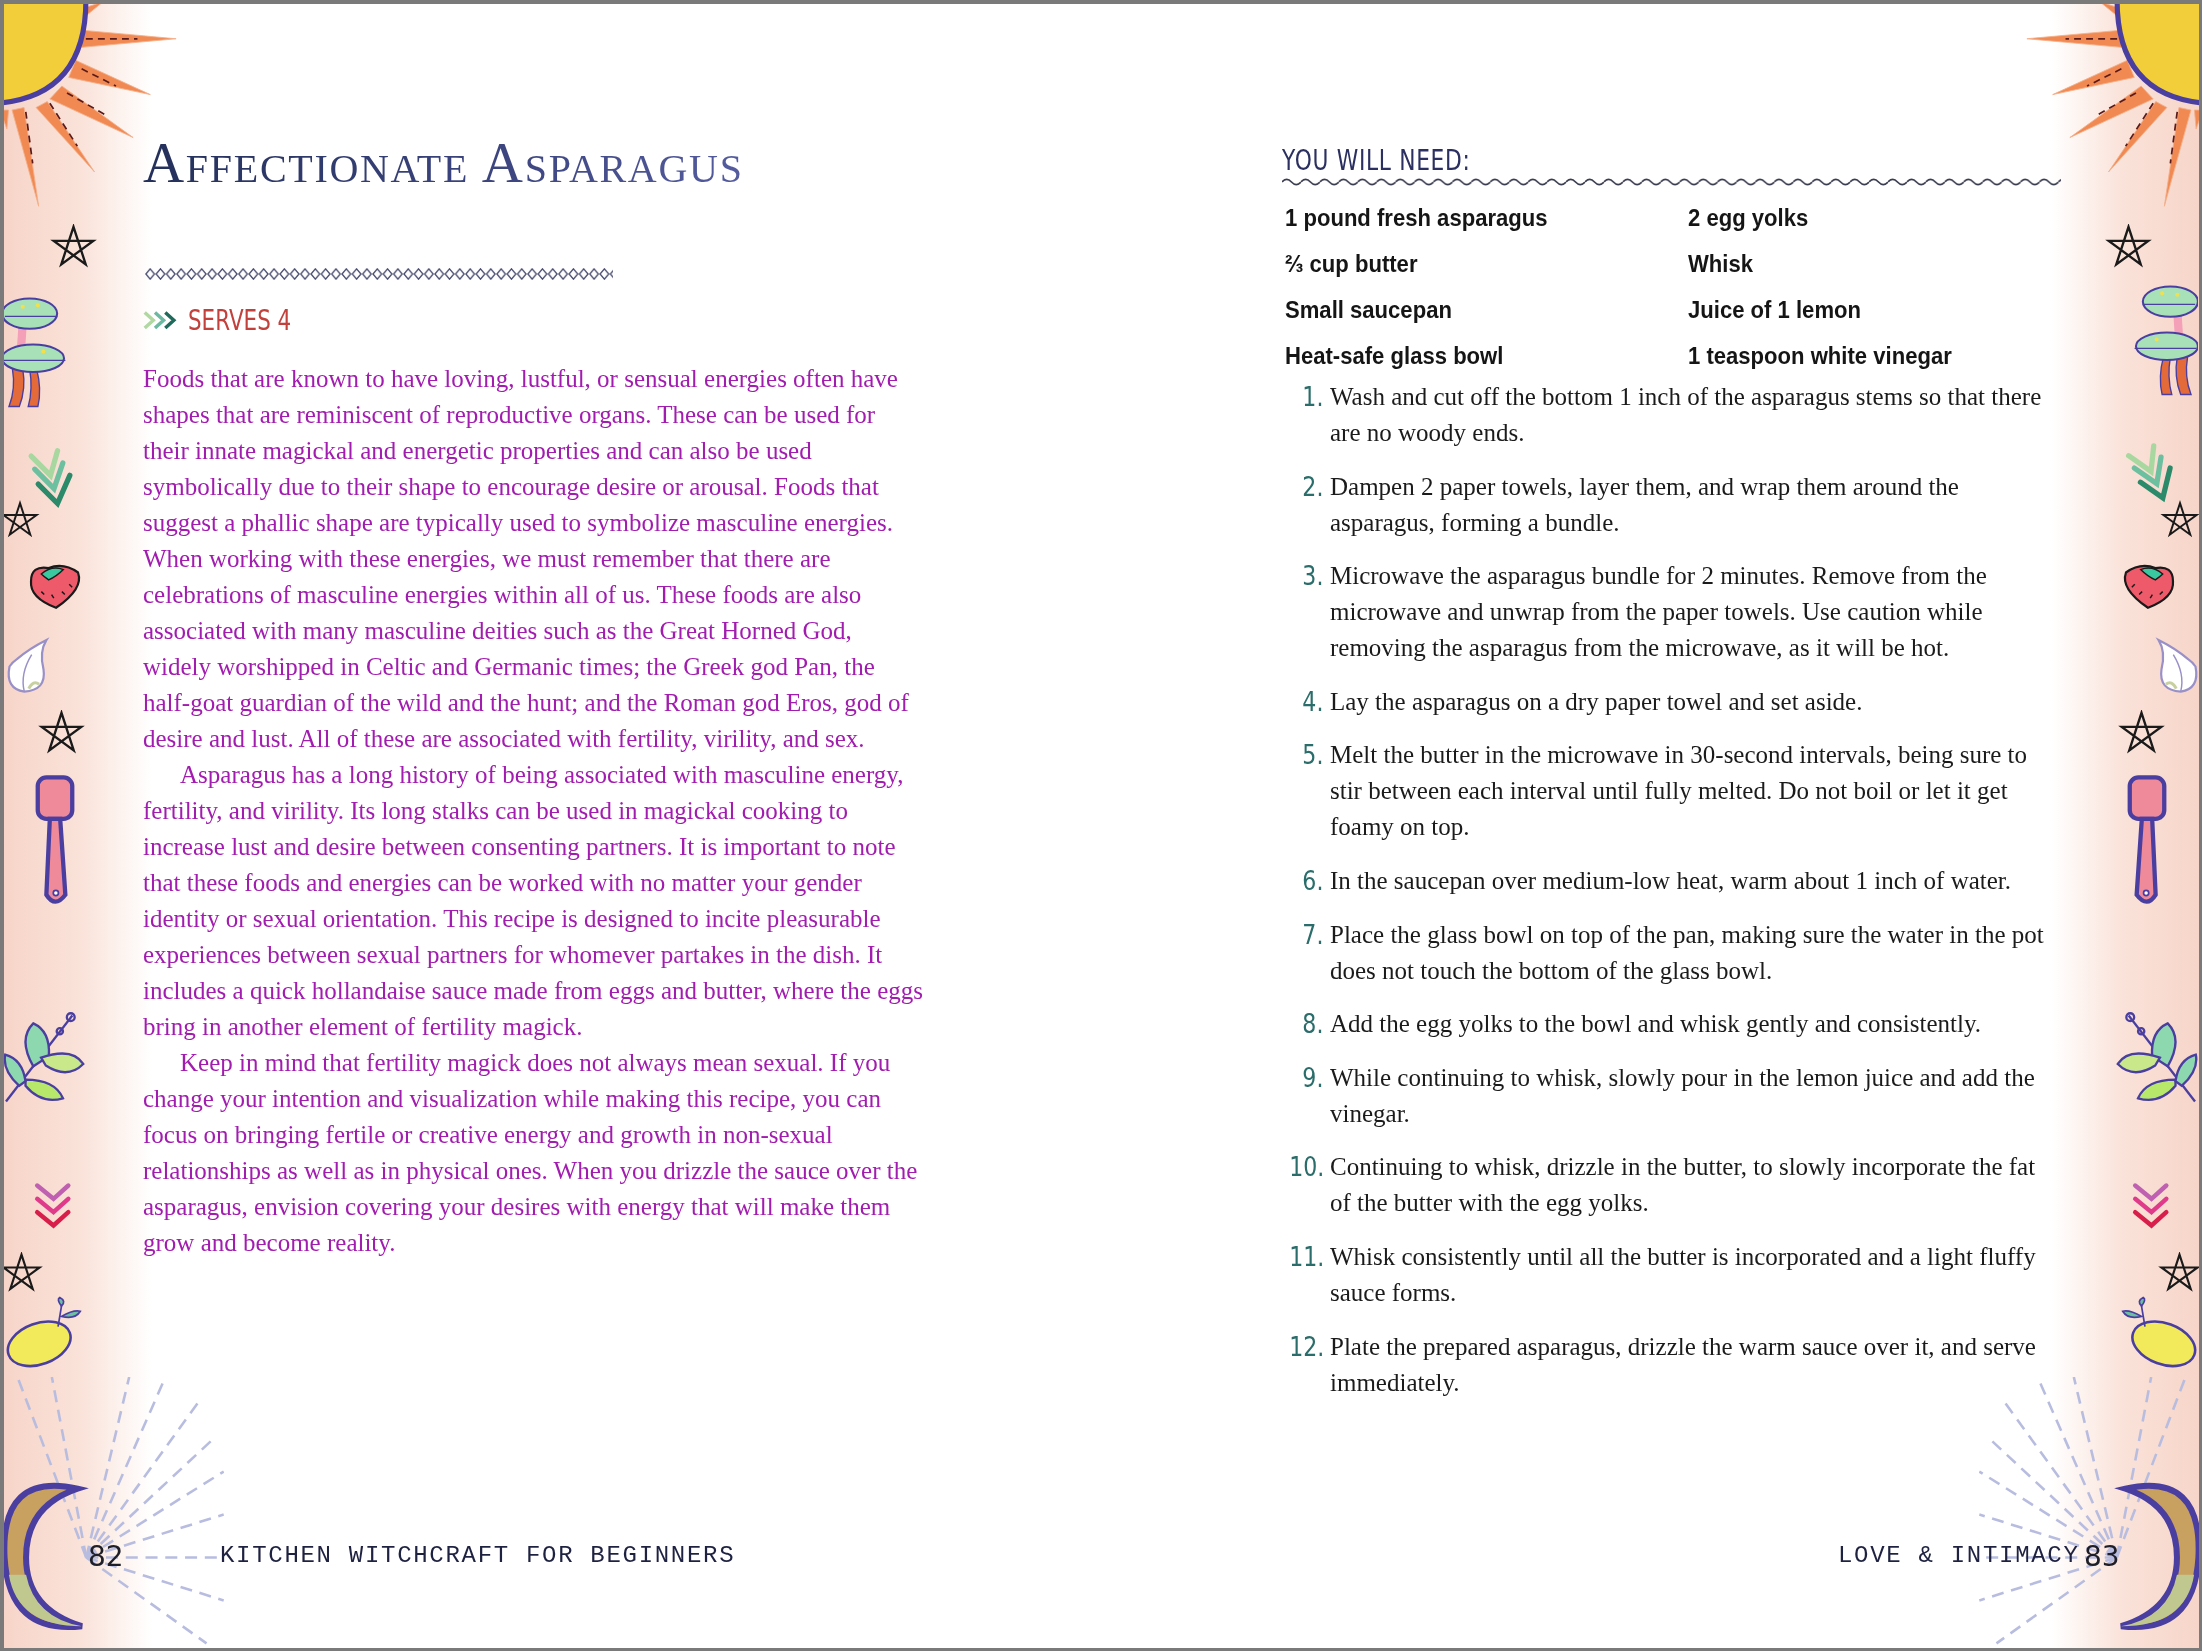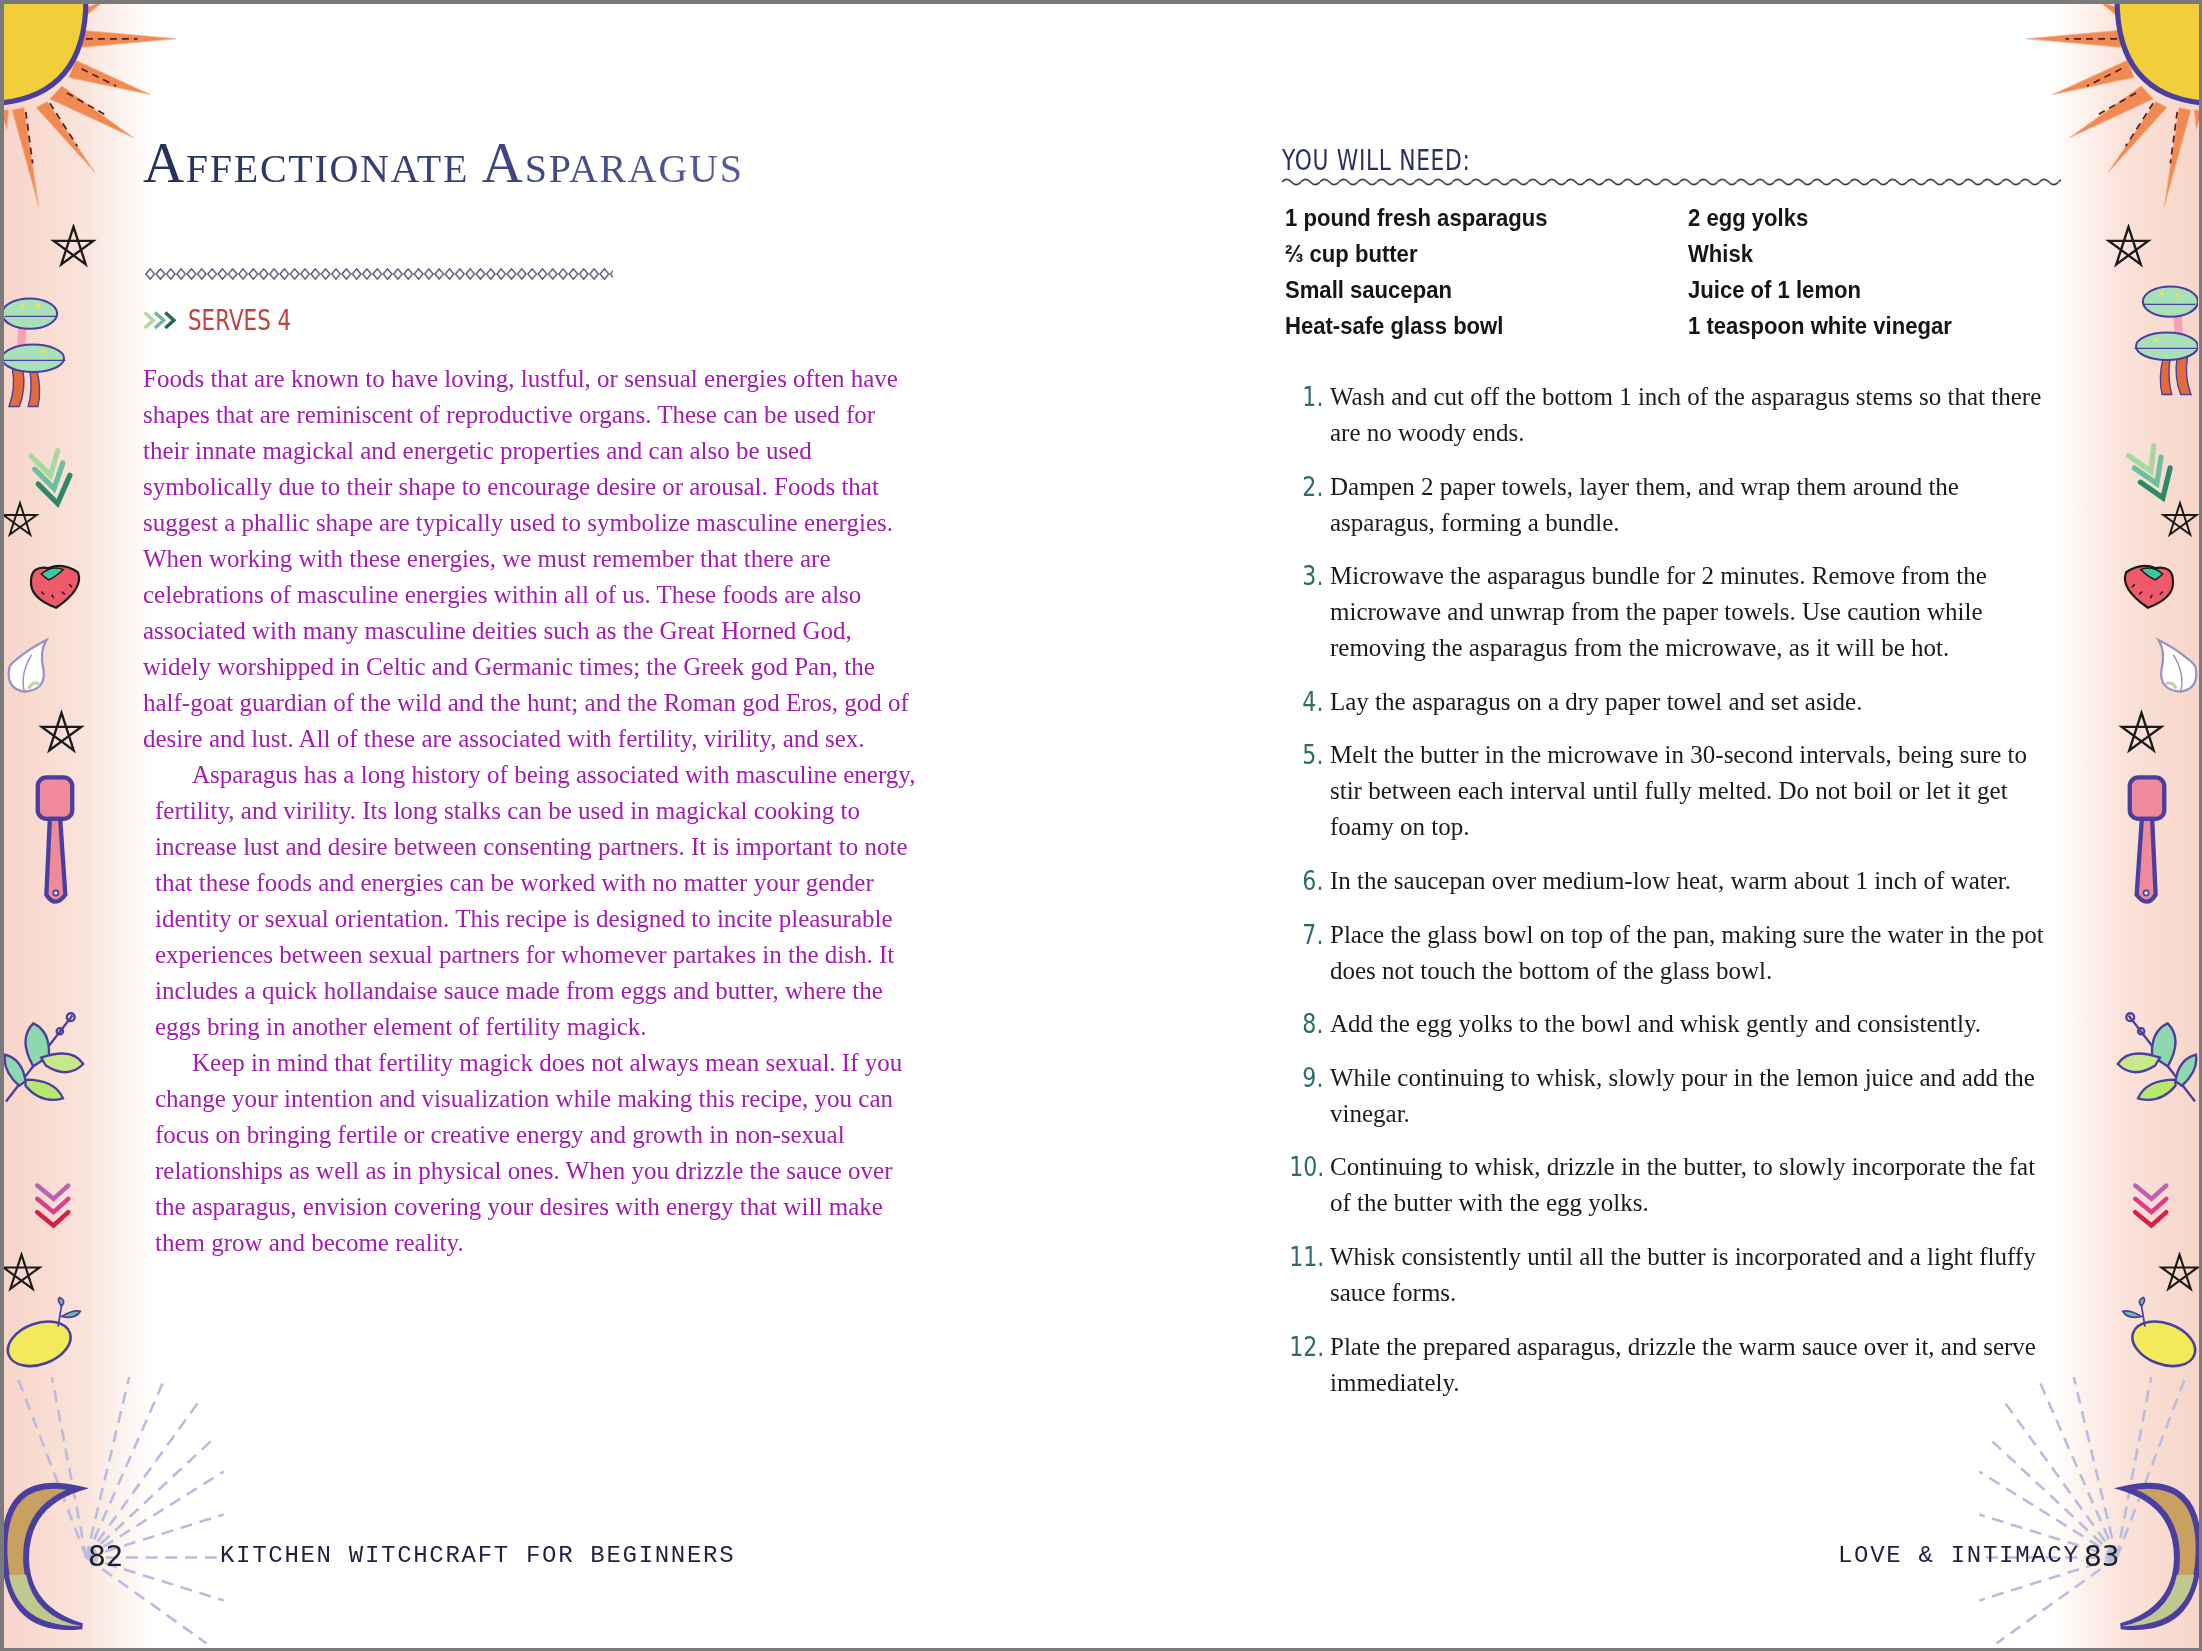--- a/index.html
+++ b/index.html
@@ -41,42 +41,42 @@
   }
   .serves-label {
     font-family: "DejaVu Sans", sans-serif; font-size: 27.5px;
     color: #c2413c; letter-spacing: 0px; transform: scaleX(0.78); transform-origin: left center;
   }
   .intro {
     position: absolute; left: 143px; top: 361px; width: 783px;
     font-size: 25px; line-height: 36px; color: #a21caf;
   }
   .intro p { margin: 0; }
-  .intro p + p { text-indent: 37px; margin-left: 12px; }
+  .intro p + p { text-indent: 37px; }
 
   .folio {
     position: absolute; top: 1540px;
     font-family: "DejaVu Sans", sans-serif; font-size: 28px; color: #1e1e28;
   }
   .running-head {
     position: absolute; top: 1542px;
     font-family: Liberation Mono, monospace;
     font-size: 24px; letter-spacing: 1.7px; color: #1e2240; margin-left: 28px;
   }
 
   
   .need-head {
     position: absolute; left: 1282px; top: 143px;
     font-family: "DejaVu Sans", sans-serif; font-size: 29px; color: #2c3060;
     transform: scaleX(0.75); transform-origin: left center; letter-spacing: 0.9px;
   }
   .wave-rule { position: absolute; left: 1282px; top: 176px; width: 779px; height: 12px; }
   .ingredients {
     position: absolute; left: 1285px; top: 200px; width: 774px;
-    display: grid; grid-template-columns: 403px 370px; row-gap: 0;
+    display: grid; grid-template-columns: 403px 370px; row-gap: 10px;
     font-family: "Liberation Sans", "DejaVu Sans", sans-serif;
     font-size: 24px; line-height: 36px; color: #151515; font-weight: bold;
   }
   .ingredients span { display: block; transform: scaleX(0.92); transform-origin: left center; white-space: nowrap; }
 
   .steps {
     position: absolute; left: 1282px; top: 379px; width: 779px;
     list-style: none; margin: 0; padding: 0;
     font-size: 25px; line-height: 36px; color: #1b1b1b;
   }

